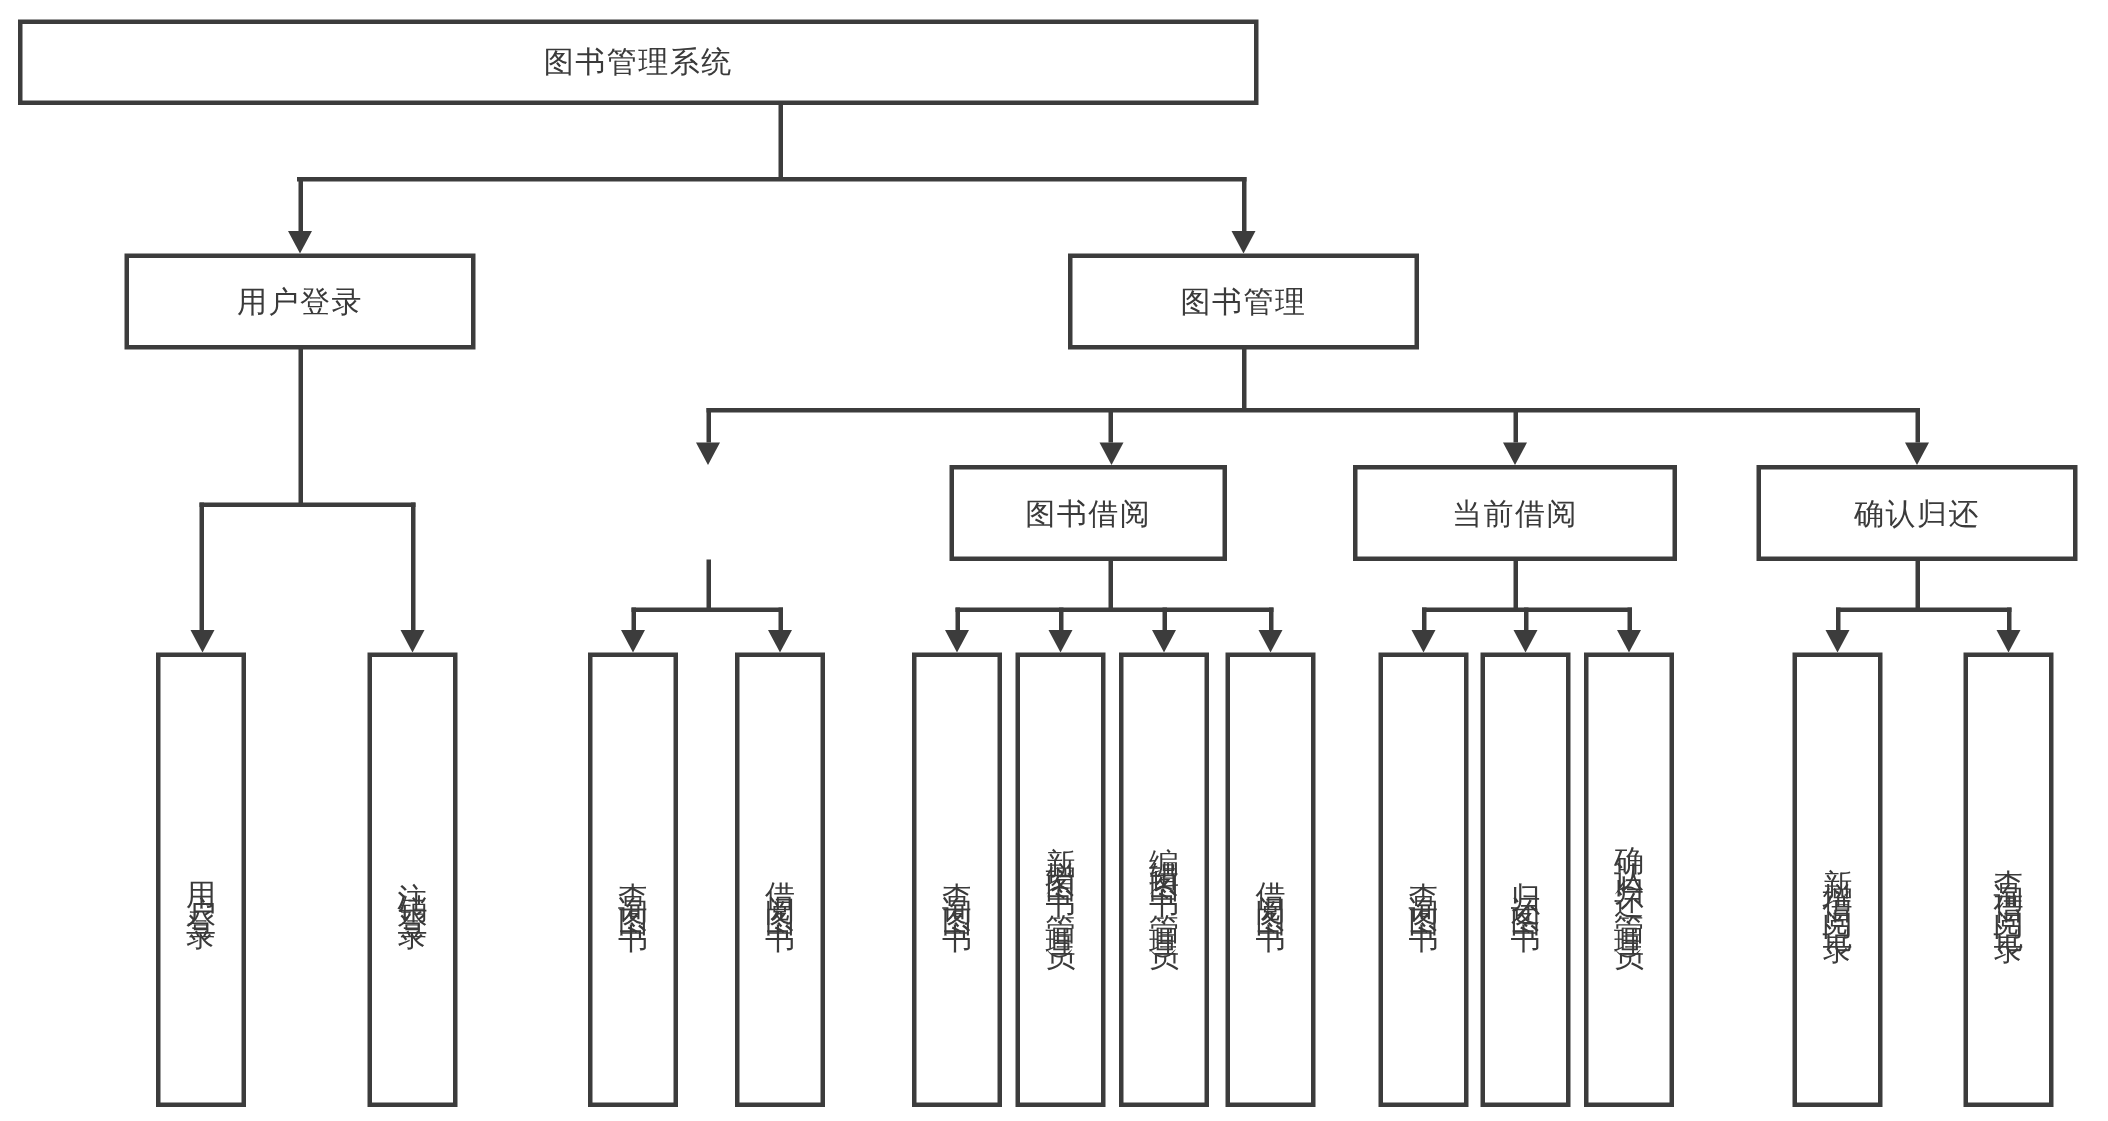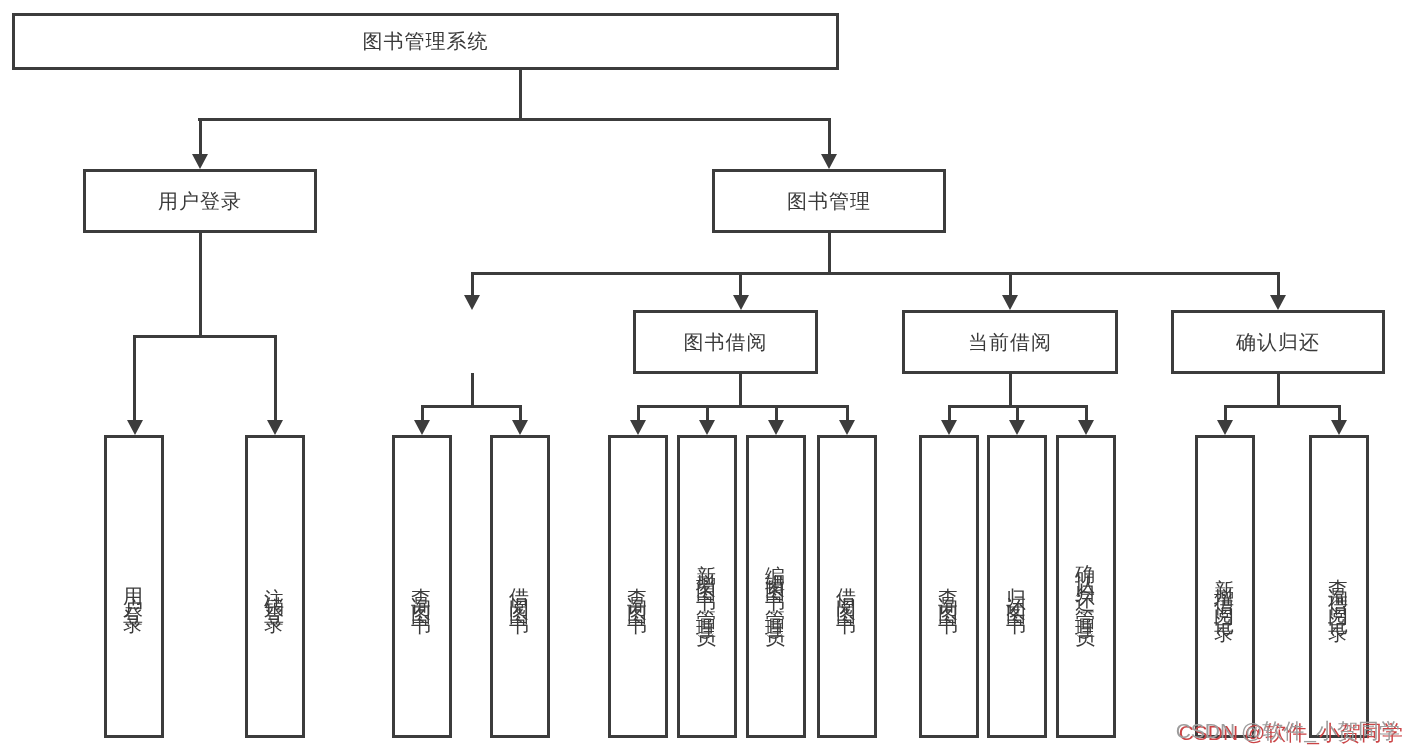--- a/index.html
+++ b/index.html
@@ -118,15 +118,14 @@
   <div class="node leaf" style="left:746px;">编辑图书（管理员）</div>
   <div class="node leaf" style="left:817px;">借阅图书</div>
 
   <div class="node leaf" style="left:919px;">查询图书</div>
   <div class="node leaf" style="left:987px;">归还图书</div>
   <div class="node leaf" style="left:1056px;">确认归还（管理员）</div>
 
   <div class="node leaf" style="left:1195px;">新增借阅记录</div>
   <div class="node leaf" style="left:1309px;">查询借阅记录</div>
 
-  <div class="watermark">CSDN @软件_小贺同学</div>
 
 </div>
 
 </body></html>

